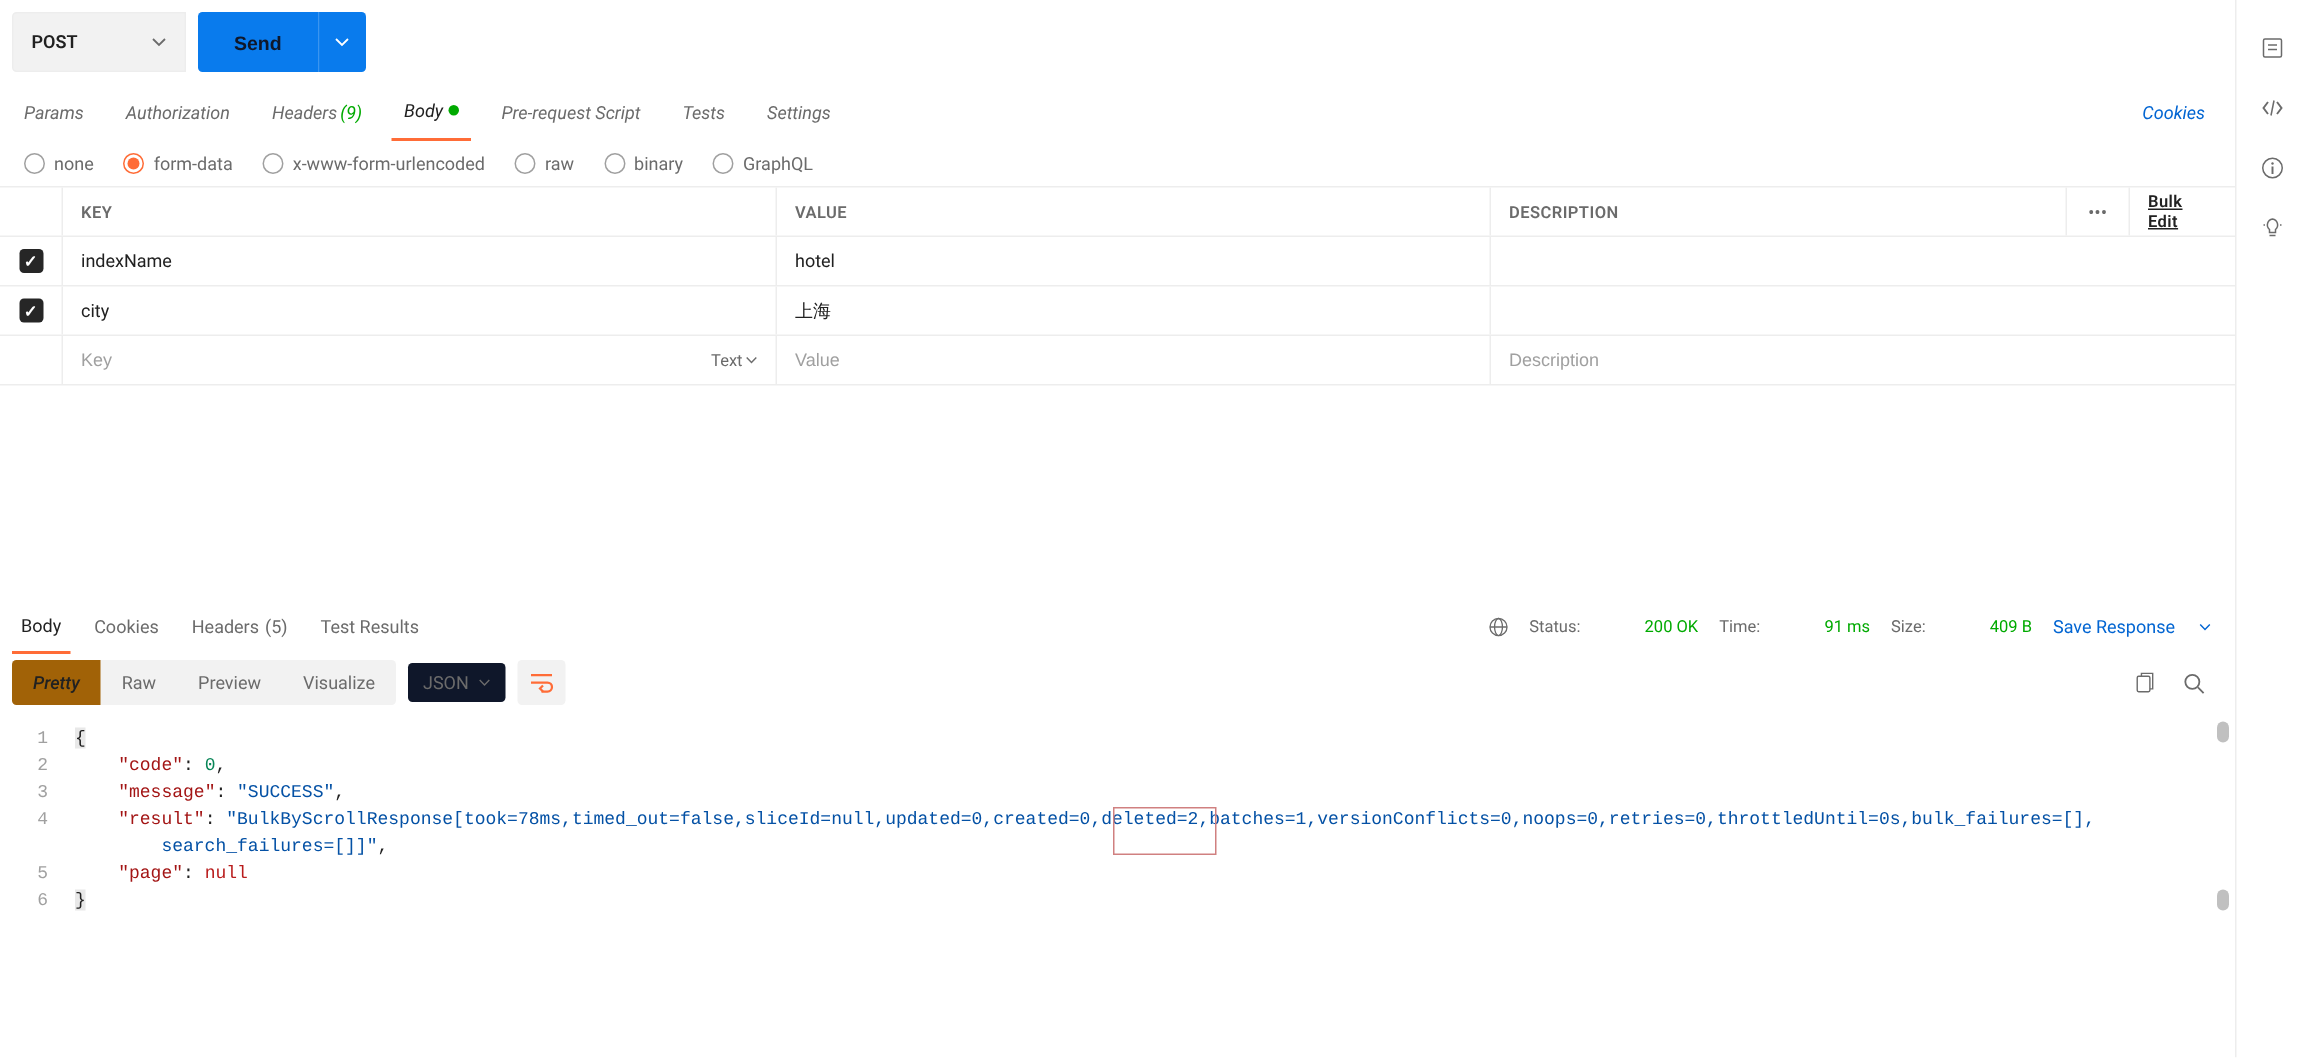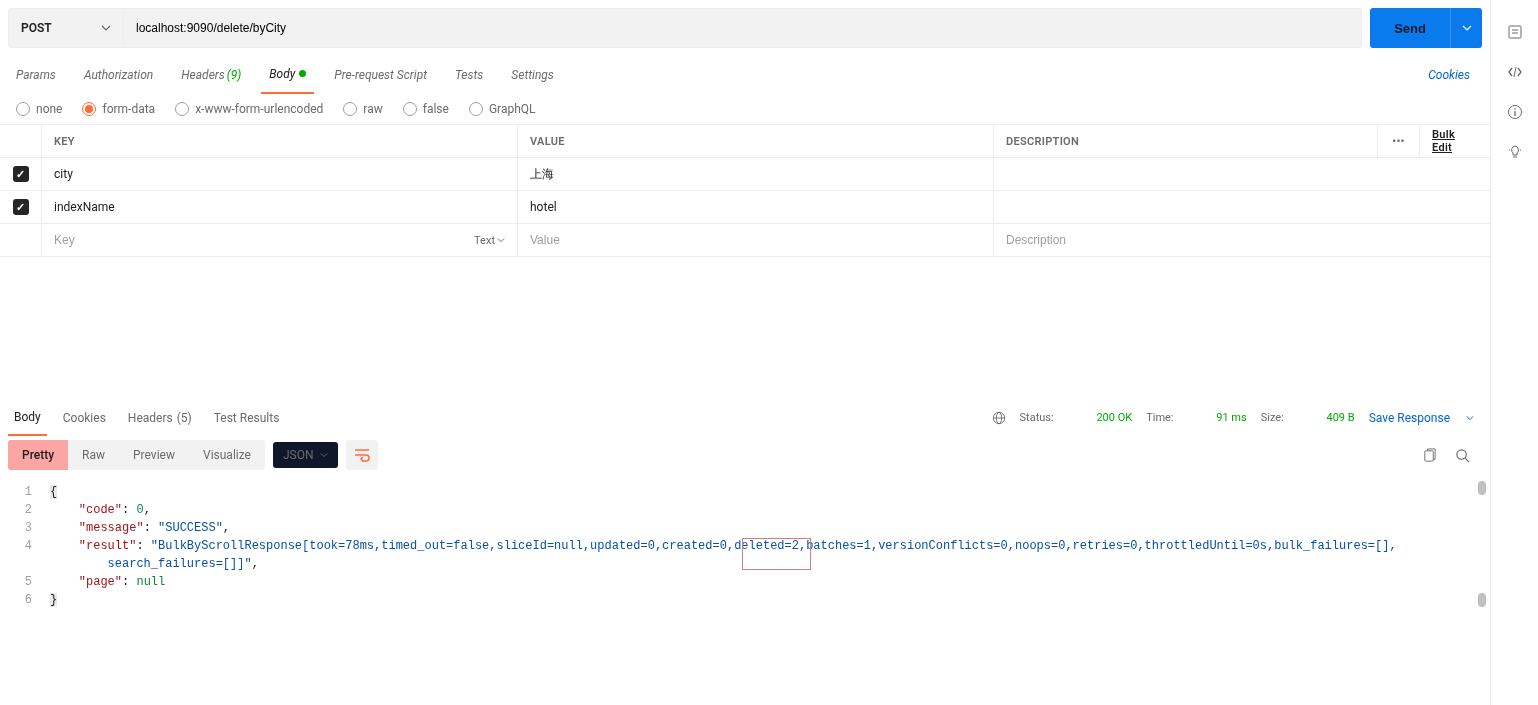--- a/index.html
+++ b/index.html
@@ -59,51 +59,50 @@
   .resp-tab.active { color: #212121; border-bottom: 2px solid #ff6c37; }
   .resp-tab .cnt { margin-left: 4px; }
   .resp-meta { margin-left: auto; display: flex; align-items: center; gap: 14px; font-size: 11px; color: #6b6b6b; padding-right: 8px; }
   .resp-meta .grn { color: #0a0; margin-left: 40px; }
   .resp-meta .save { color: #0265d2; cursor: pointer; display: flex; align-items: center; gap: 16px; font-size: 12px; }
   .globe { color: #6b6b6b; }
   
   .resp-sub-row { display: flex; align-items: center; height: 40px; padding: 0 8px; gap: 8px; }
   .view-tabs { display: flex; background: #f2f2f2; border-radius: 3px; overflow: hidden; }
   .view-tab { padding: 8px 14px; font-size: 12px; color: #6b6b6b; cursor: pointer; }
-  .view-tab.active { background: #fca5a5; color: #212121; font-weight: 500; }
+  .view-tab.active { background: #a16207; color: #212121; font-weight: 500; font-style: italic; }
   .format-sel { display: flex; align-items: center; background: #0f172a; border-radius: 3px; padding: 6px 10px; gap: 6px; font-size: 12px; color: #6b6b6b; cursor: pointer; }
   .wrap-btn { background: #f2f2f2; border-radius: 3px; width: 32px; height: 30px; display: flex; align-items: center; justify-content: center; cursor: pointer; }
   .resp-icons { margin-left: auto; display: flex; gap: 18px; padding-right: 12px; color: #6b6b6b; }
   
   
   .json-body { padding: 8px 0 8px 0; font-family: "SFMono-Regular", Consolas, "Liberation Mono", Menlo, monospace; font-size: 12px; line-height: 18px; position: relative; }
   .json-line { display: flex; }
   .ln { width: 50px; text-align: right; padding-right: 18px; color: #a0a0a0; user-select: none; }
   .code { flex: 1; white-space: pre; }
   .j-key { color: #a31515; }
   .j-str { color: #0451a5; }
   .j-num { color: #098658; }
-  .j-null { color: #15803d; font-weight: 500; }
+  .j-null { color: #b91c1c; font-weight: 500; }
   .j-punc { color: #212121; }
   .highlight-box { position: absolute; border: 1px solid #d08080; pointer-events: none; }
   .scroll-thumb { position: absolute; right: 4px; width: 8px; background: #c0c0c0; border-radius: 4px; }
 </style>
 </head>
 <body>
 
 <div class="main">
 
   <div class="urlbar">
     <div class="method-box">
       <span>POST</span>
       <svg width="10" height="10" viewBox="0 0 10 10">
           <path d="M1 3 L5 7 L9 3" stroke="#6b6b6b" stroke-width="1.2" fill="none"></path>
         </svg>
     </div>
-    <input class="url-input" value="localhost:9090/delete/byCity" style="">
     <div class="send-group">
       <button class="send-btn">Send</button>
       <button class="send-drop">
         <svg width="10" height="10" viewBox="0 0 10 10">
             <path d="M1 3 L5 7 L9 3" stroke="#fff" stroke-width="1.2" fill="none"></path>
           </svg>
       </button>
     </div>
   </div>
 
@@ -136,51 +135,51 @@
     <div class="radio-opt">
         <span class="radio-circle"></span>
         <span>x-www-form-urlencoded</span>
       </div>
     <div class="radio-opt">
         <span class="radio-circle"></span>
         <span>raw</span>
       </div>
     <div class="radio-opt">
         <span class="radio-circle"></span>
-        <span>false</span>
+        <span>binary</span>
       </div>
     <div class="radio-opt">
         <span class="radio-circle"></span>
         <span>GraphQL</span>
       </div>
   </div>
 
   <div class="form-table">
     <div class="ft-row ft-header">
       <div class="ft-cell ft-check"></div>
       <div class="ft-cell ft-key">KEY</div>
       <div class="ft-cell ft-val">VALUE</div>
       <div class="ft-cell ft-desc">DESCRIPTION</div>
       <div class="ft-cell ft-more">•••</div>
       <div class="ft-cell ft-bulk">Bulk Edit</div>
     </div>
     <div class="ft-row">
       <div class="ft-cell ft-check">
           <span class="checkbox"></span>
         </div>
-      <div class="ft-cell ft-key">city</div>
-      <div class="ft-cell ft-val">上海</div>
+      <div class="ft-cell ft-key">indexName</div>
+      <div class="ft-cell ft-val">hotel</div>
       <div class="ft-cell ft-desc" style="border-right:none;"></div>
     </div>
     <div class="ft-row">
       <div class="ft-cell ft-check">
           <span class="checkbox"></span>
         </div>
-      <div class="ft-cell ft-key">indexName</div>
-      <div class="ft-cell ft-val">hotel</div>
+      <div class="ft-cell ft-key">city</div>
+      <div class="ft-cell ft-val">上海</div>
       <div class="ft-cell ft-desc" style="border-right:none;"></div>
     </div>
     <div class="ft-row ft-input-row">
       <div class="ft-cell ft-check"></div>
       <div class="ft-cell ft-key">
           <input placeholder="Key" style="">
           <span class="key-type">
             <span>Text</span>
             <svg width="8" height="8" viewBox="0 0 10 10">
               <path d="M1 3 L5 7 L9 3" stroke="#6b6b6b" stroke-width="1.2" fill="none"></path>

